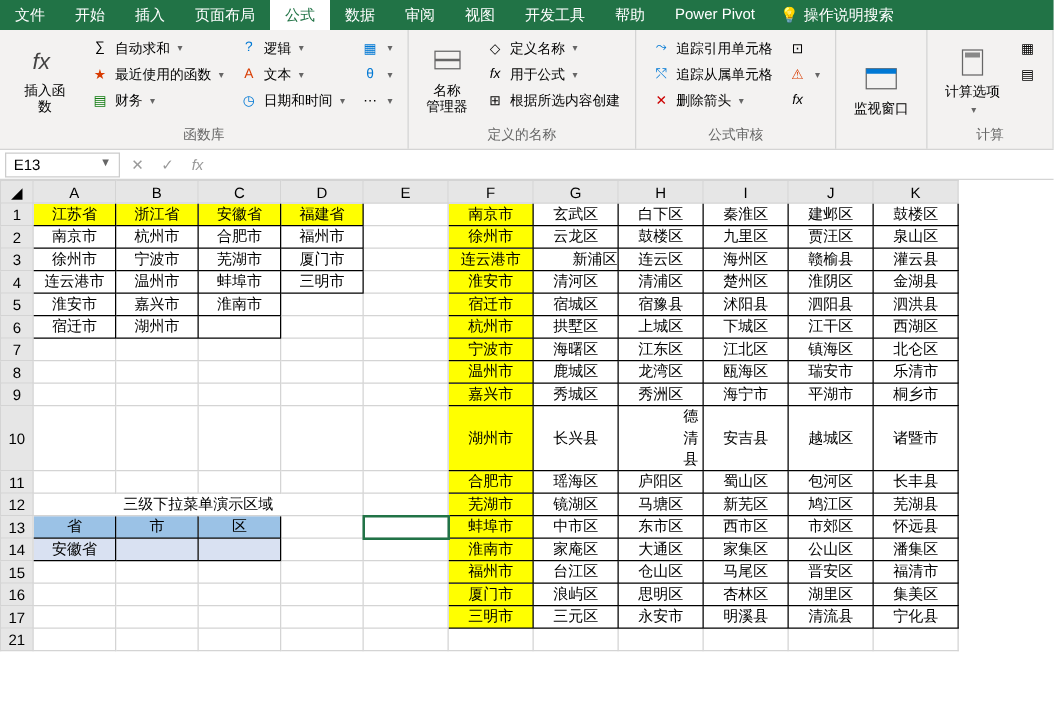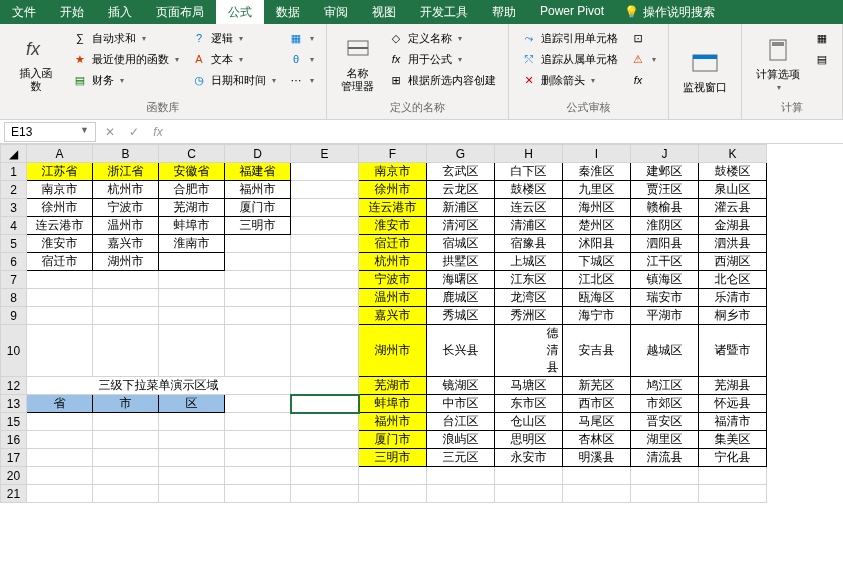--- a/index.html
+++ b/index.html
@@ -272,21 +272,21 @@
           <td class="colK" style="border: 1px solid rgb(0, 0, 0);">泉山区</td>
         </tr>
         <tr>
           <th class="rowhdr">3</th>
           <td class="colA" style="border: 1px solid rgb(0, 0, 0);">徐州市</td>
           <td class="colB" style="border: 1px solid rgb(0, 0, 0);">宁波市</td>
           <td class="colC" style="border: 1px solid rgb(0, 0, 0);">芜湖市</td>
           <td class="colD" style="border: 1px solid rgb(0, 0, 0);">厦门市</td>
           <td class="colE"></td>
           <td class="colF yellow" style="border: 1px solid rgb(0, 0, 0);">连云港市</td>
-          <td class="colG" style="border: 1px solid rgb(0, 0, 0);">新浦区</td>
+          <td class="colG" style="border: 1px solid rgb(0, 0, 0); text-align: right;">新浦区</td>
           <td class="colH" style="border: 1px solid rgb(0, 0, 0);">连云区</td>
           <td class="colI" style="border: 1px solid rgb(0, 0, 0);">海州区</td>
           <td class="colJ" style="border: 1px solid rgb(0, 0, 0);">赣榆县</td>
           <td class="colK" style="border: 1px solid rgb(0, 0, 0);">灌云县</td>
         </tr>
         <tr>
           <th class="rowhdr">4</th>
           <td class="colA" style="border: 1px solid rgb(0, 0, 0);">连云港市</td>
           <td class="colB" style="border: 1px solid rgb(0, 0, 0);">温州市</td>
           <td class="colC" style="border: 1px solid rgb(0, 0, 0);">蚌埠市</td>
@@ -375,20 +375,34 @@
           <td class="colB"></td>
           <td class="colC"></td>
           <td class="colD"></td>
           <td class="colE"></td>
           <td class="colF yellow" style="border: 1px solid rgb(0, 0, 0);">湖州市</td>
           <td class="colG" style="border: 1px solid rgb(0, 0, 0);">长兴县</td>
           <td class="colH" style="border: 1px solid rgb(0, 0, 0); padding-left: 48px;">德清县</td>
           <td class="colI" style="border: 1px solid rgb(0, 0, 0);">安吉县</td>
           <td class="colJ" style="border: 1px solid rgb(0, 0, 0);">越城区</td>
           <td class="colK" style="border: 1px solid rgb(0, 0, 0);">诸暨市</td>
+        </tr>
+        <tr>
+          <th class="rowhdr">11</th>
+          <td class="colA"></td>
+          <td class="colB"></td>
+          <td class="colC"></td>
+          <td class="colD"></td>
+          <td class="colE"></td>
+          <td class="colF yellow" style="border: 1px solid rgb(0, 0, 0);">合肥市</td>
+          <td class="colG" style="border: 1px solid rgb(0, 0, 0);">瑶海区</td>
+          <td class="colH" style="border: 1px solid rgb(0, 0, 0);">庐阳区</td>
+          <td class="colI" style="border: 1px solid rgb(0, 0, 0);">蜀山区</td>
+          <td class="colJ" style="border: 1px solid rgb(0, 0, 0);">包河区</td>
+          <td class="colK" style="border: 1px solid rgb(0, 0, 0);">长丰县</td>
         </tr>
         <tr>
           <th class="rowhdr">12</th>
           <td class="colA merged" colspan="4">三级下拉菜单演示区域</td>
           <td class="colE"></td>
           <td class="colF yellow" style="border: 1px solid rgb(0, 0, 0);">芜湖市</td>
           <td class="colG" style="border: 1px solid rgb(0, 0, 0);">镜湖区</td>
           <td class="colH" style="border: 1px solid rgb(0, 0, 0);">马塘区</td>
           <td class="colI" style="border: 1px solid rgb(0, 0, 0);">新芜区</td>
           <td class="colJ" style="border: 1px solid rgb(0, 0, 0);">鸠江区</td>
@@ -402,20 +416,34 @@
           <td class="colD"></td>
           <td class="colE sel-cell"></td>
           <td class="colF yellow" style="border: 1px solid rgb(0, 0, 0);">蚌埠市</td>
           <td class="colG" style="border: 1px solid rgb(0, 0, 0);">中市区</td>
           <td class="colH" style="border: 1px solid rgb(0, 0, 0);">东市区</td>
           <td class="colI" style="border: 1px solid rgb(0, 0, 0); margin-left: 48px;">西市区</td>
           <td class="colJ" style="border: 1px solid rgb(0, 0, 0);">市郊区</td>
           <td class="colK" style="border: 1px solid rgb(0, 0, 0);">怀远县</td>
         </tr>
         <tr>
+          <th class="rowhdr">14</th>
+          <td class="colA blue-sel dd-handle" style="border: 1px solid rgb(0, 0, 0);">安徽省</td>
+          <td class="colB blue-sel" style="border: 1px solid rgb(0, 0, 0);"></td>
+          <td class="colC blue-sel" style="border: 1px solid rgb(0, 0, 0);"></td>
+          <td class="colD"></td>
+          <td class="colE"></td>
+          <td class="colF yellow" style="border: 1px solid rgb(0, 0, 0);">淮南市</td>
+          <td class="colG" style="border: 1px solid rgb(0, 0, 0);">家庵区</td>
+          <td class="colH" style="border: 1px solid rgb(0, 0, 0);">大通区</td>
+          <td class="colI" style="border: 1px solid rgb(0, 0, 0);">家集区</td>
+          <td class="colJ" style="border: 1px solid rgb(0, 0, 0);">公山区</td>
+          <td class="colK" style="border: 1px solid rgb(0, 0, 0);">潘集区</td>
+        </tr>
+        <tr>
           <th class="rowhdr">15</th>
           <td class="colA"></td>
           <td class="colB"></td>
           <td class="colC"></td>
           <td class="colD"></td>
           <td class="colE"></td>
           <td class="colF yellow" style="border: 1px solid rgb(0, 0, 0);">福州市</td>
           <td class="colG" style="border: 1px solid rgb(0, 0, 0);">台江区</td>
           <td class="colH" style="border: 1px solid rgb(0, 0, 0);">仓山区</td>
           <td class="colI" style="border: 1px solid rgb(0, 0, 0);">马尾区</td>
@@ -444,42 +472,28 @@
           <td class="colD"></td>
           <td class="colE"></td>
           <td class="colF yellow" style="border: 1px solid rgb(0, 0, 0);">三明市</td>
           <td class="colG" style="border: 1px solid rgb(0, 0, 0);">三元区</td>
           <td class="colH" style="border: 1px solid rgb(0, 0, 0);">永安市</td>
           <td class="colI" style="border: 1px solid rgb(0, 0, 0);">明溪县</td>
           <td class="colJ" style="border: 1px solid rgb(0, 0, 0);">清流县</td>
           <td class="colK" style="border: 1px solid rgb(0, 0, 0);">宁化县</td>
         </tr>
         <tr>
-          <th class="rowhdr">20</th>
+          <th class="rowhdr">21</th>
           <td class="colA"></td>
           <td class="colB"></td>
           <td class="colC"></td>
           <td class="colD"></td>
           <td class="colE"></td>
           <td class="colF"></td>
           <td class="colG"></td>
           <td class="colH"></td>
           <td class="colI"></td>
           <td class="colJ"></td>
           <td class="colK"></td>
         </tr>
-        <tr>
-          <th class="rowhdr">21</th>
-          <td class="colA"></td>
-          <td class="colB"></td>
-          <td class="colC"></td>
-          <td class="colD"></td>
-          <td class="colE"></td>
-          <td class="colF"></td>
-          <td class="colG"></td>
-          <td class="colH"></td>
-          <td class="colI"></td>
-          <td class="colJ"></td>
-          <td class="colK"></td>
-        </tr>
       </tbody>
 </table>
 </div>
 
 </body></html>

